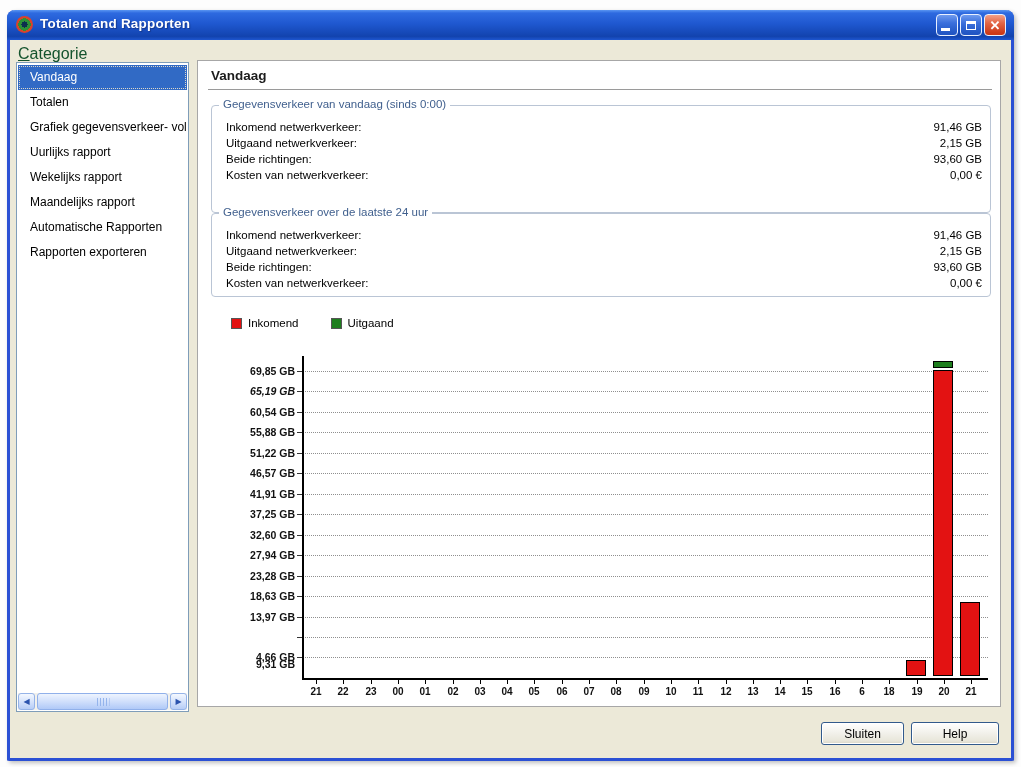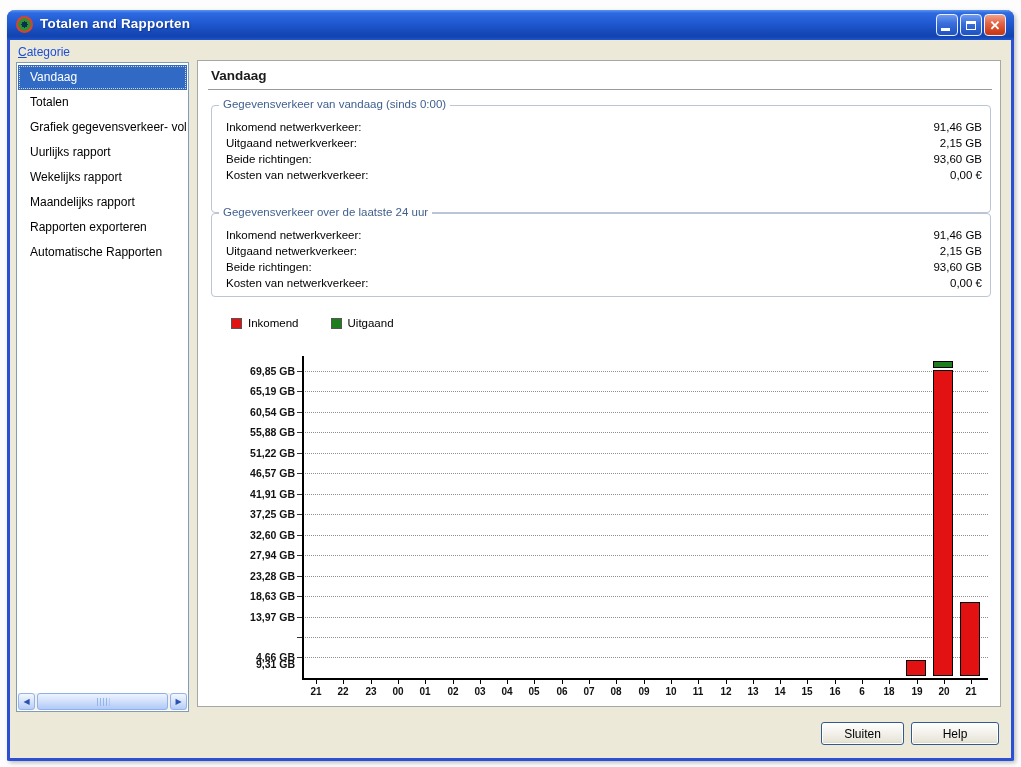--- a/index.html
+++ b/index.html
@@ -21,21 +21,21 @@
   .tb-btn { width:22px; height:22px; border-radius:4px; border:1px solid #e8f0ff;
     background:linear-gradient(180deg,#6f9bee 0%,#3a6fdc 40%,#2256c4 90%);
     color:#fff; font-size:11px; font-weight:bold; display:flex; align-items:center; justify-content:center;
     position:relative; }
   .tb-btn.close { background:linear-gradient(180deg,#f2a088 0%,#e36646 40%,#cc3a18 90%); font-size:13px; }
   .glyph-min { position:absolute; left:4px; bottom:4px; width:9px; height:3px; background:#fff; }
   .glyph-max { width:10px; height:9px; border:1px solid #fff; border-top:3px solid #fff; }
 
   
   .client { position:absolute; left:0; top:30px; right:0; bottom:0; background:#ece9d8; }
-  .field-label { position:absolute; left:8px; top:5px; font-size:12px; color:#1d4ed8; }
+  .field-label { position:absolute; left:8px; top:5px; font-size:16px; color:#14532d; }
   .field-label::first-letter { text-decoration:underline; }
 
   
   .listbox { position:absolute; left:6px; top:22px; width:173px; height:650px;
     background:#fff; border:1px solid #7f9db9; overflow:hidden; }
   .list-items { position:absolute; left:1px; top:2px; right:1px; bottom:18px; overflow:hidden; }
   .list-item { height:25px; line-height:25px; padding-left:12px; font-size:12px; color:#000;
     white-space:nowrap; overflow:hidden; }
   .list-item.selected { background:#316ac5; color:#fff; outline:1px dotted #dcd7c8; outline-offset:-2px; }
 
@@ -111,22 +111,22 @@
     <div class="field-label">Categorie</div>
 
     <div class="listbox">
       <div class="list-items">
           <div class="list-item selected">Vandaag</div>
           <div class="list-item">Totalen</div>
           <div class="list-item">Grafiek gegevensverkeer- volume</div>
           <div class="list-item">Uurlijks rapport</div>
           <div class="list-item">Wekelijks rapport</div>
           <div class="list-item">Maandelijks rapport</div>
+          <div class="list-item">Automatische Rapporten</div>
           <div class="list-item">Rapporten exporteren</div>
-          <div class="list-item">Automatische Rapporten</div>
         </div>
       <div class="hscroll">
         <div class="sb-btn">
             <span>◀</span>
           </div>
         <div class="sb-track">
           <div class="sb-thumb">
               <span class="sb-grip"></span>
             </div>
         </div>
@@ -230,21 +230,21 @@
           <div class="ytick-mark" style="left: 99px; top: 392px;"></div>
           <div class="ytick-label" style="left: 35px; top: 386px;">51,22 GB</div>
           <div class="gridline" style="left: 107px; top: 371px; width: 683px;"></div>
           <div class="ytick-mark" style="left: 99px; top: 371px;"></div>
           <div class="ytick-label" style="left: 35px; top: 365px;">55,88 GB</div>
           <div class="gridline" style="left: 107px; top: 351px; width: 683px;"></div>
           <div class="ytick-mark" style="left: 99px; top: 351px;"></div>
           <div class="ytick-label" style="left: 35px; top: 345px;">60,54 GB</div>
           <div class="gridline" style="left: 107px; top: 330px; width: 683px;"></div>
           <div class="ytick-mark" style="left: 99px; top: 330px;"></div>
-          <div class="ytick-label" style="left: 35px; top: 324px;">65,19 GB</div>
+          <div class="ytick-label" style="left: 35px; top: 324px; font-style: italic;">65,19 GB</div>
           <div class="gridline" style="left: 107px; top: 310px; width: 683px;"></div>
           <div class="ytick-mark" style="left: 99px; top: 310px;"></div>
           <div class="ytick-label" style="left: 35px; top: 304px;">69,85 GB</div>
           <div class="y-axis" style="left: 104px; top: 295px; width: 2px; height: 324px;"></div>
           <div class="x-axis" style="left: 104px; top: 617px; width: 686px; height: 2px;"></div>
           <div class="xtick-mark" style="left: 118px; top: 619px;"></div>
           <div class="xtick-label" style="left: 106px; top: 625px;">21</div>
           <div class="xtick-mark" style="left: 145px; top: 619px;"></div>
           <div class="xtick-label" style="left: 133px; top: 625px;">22</div>
           <div class="xtick-mark" style="left: 173px; top: 619px;"></div>

